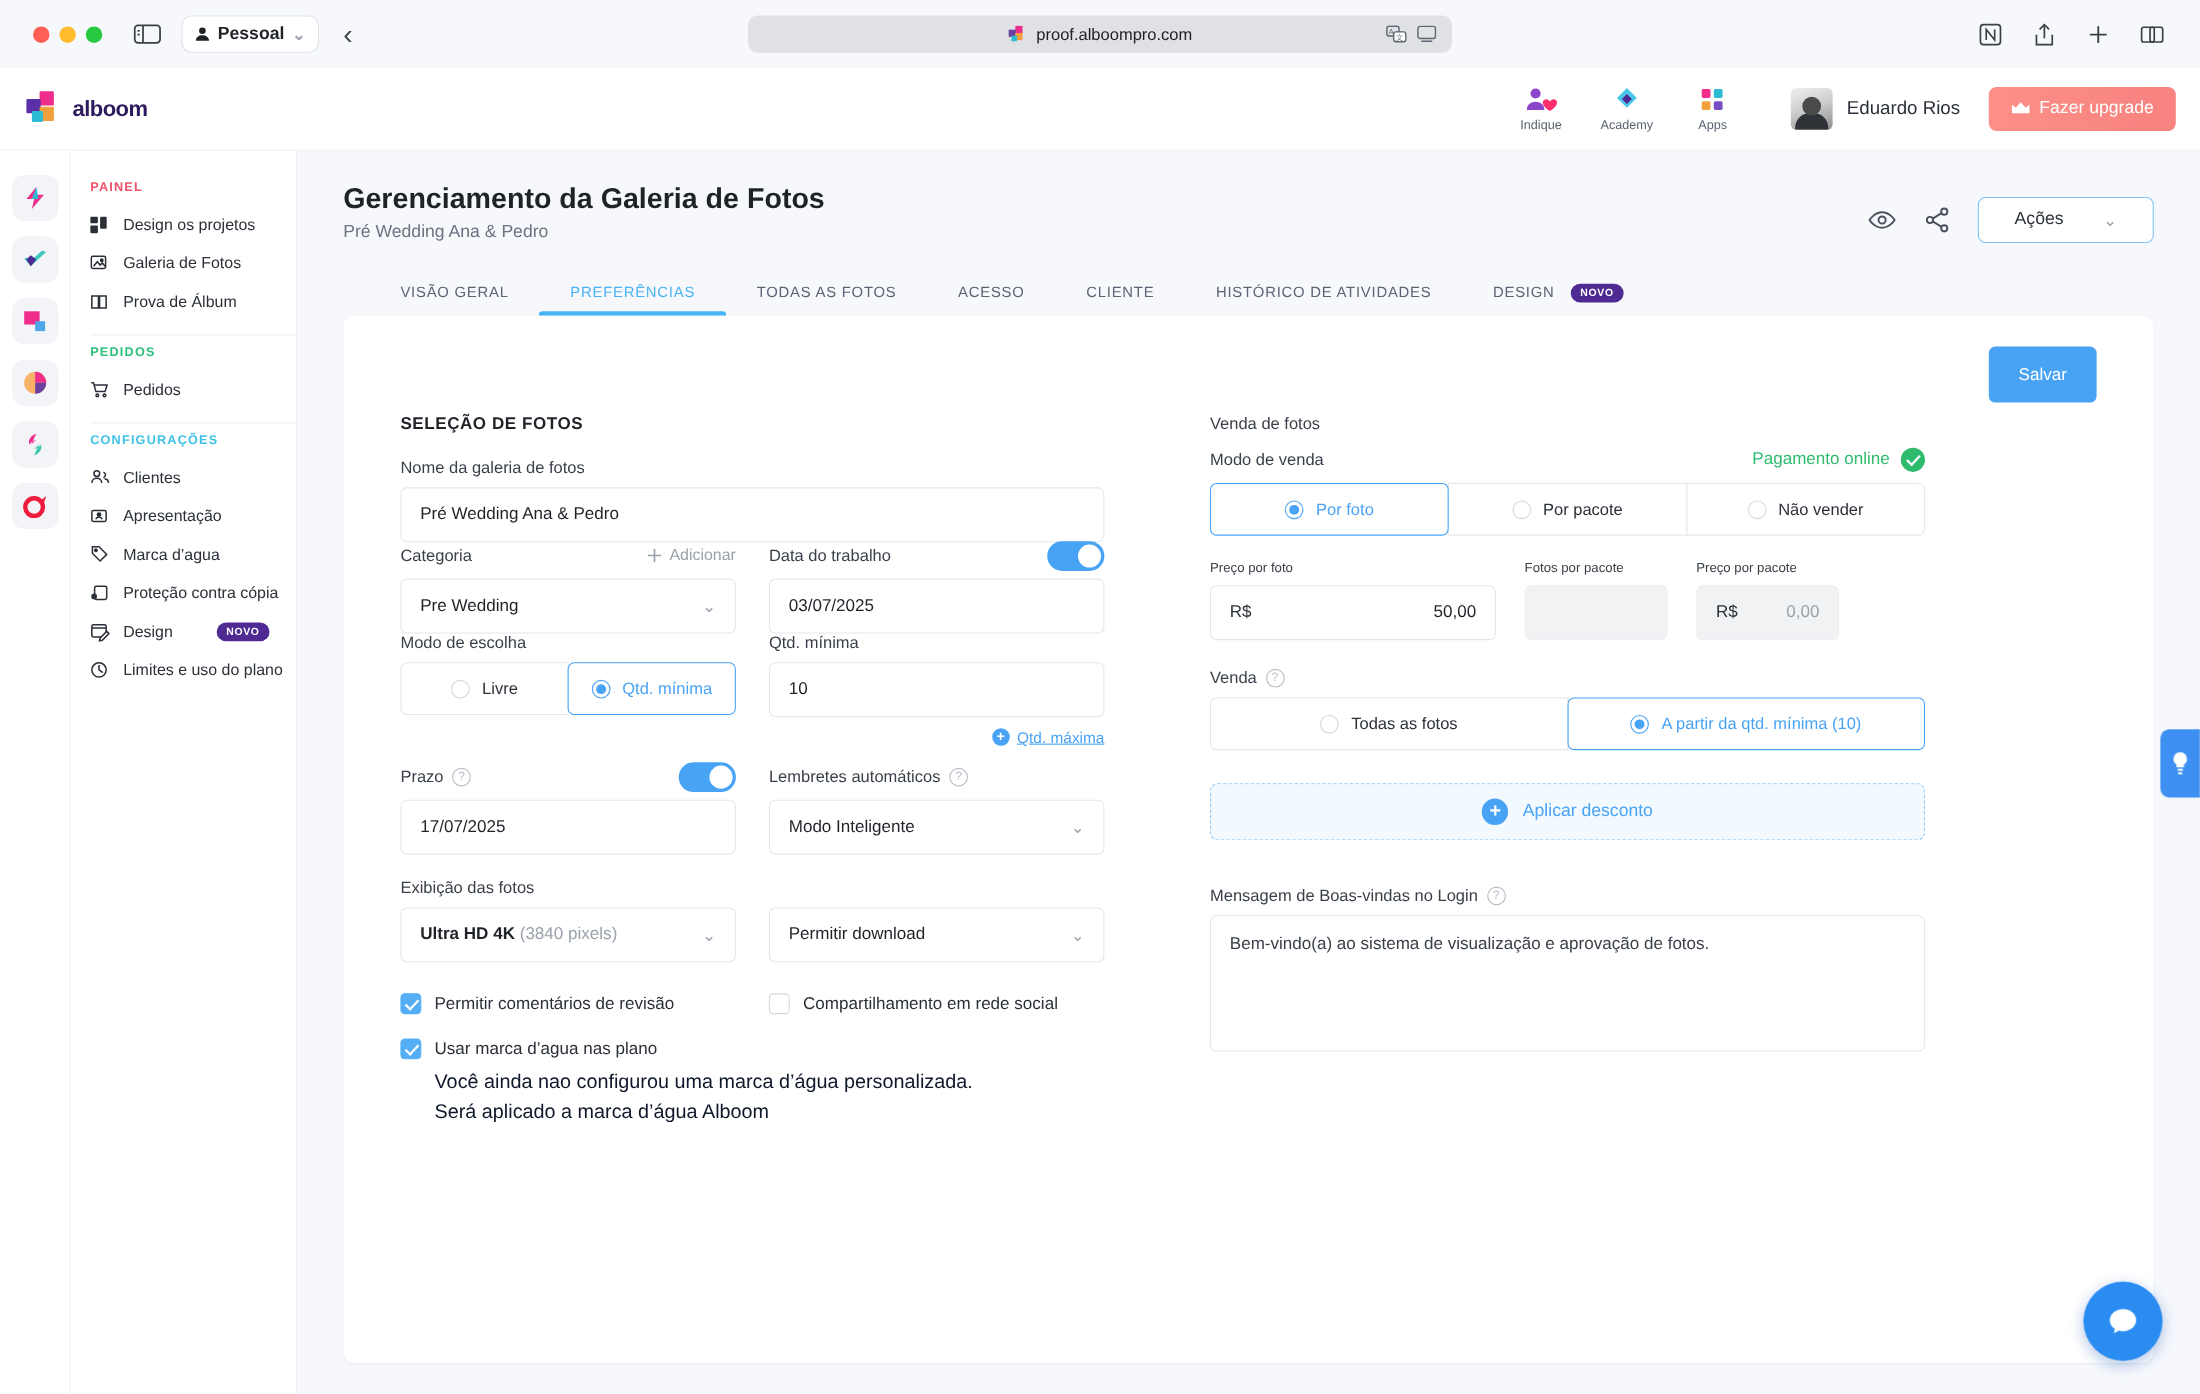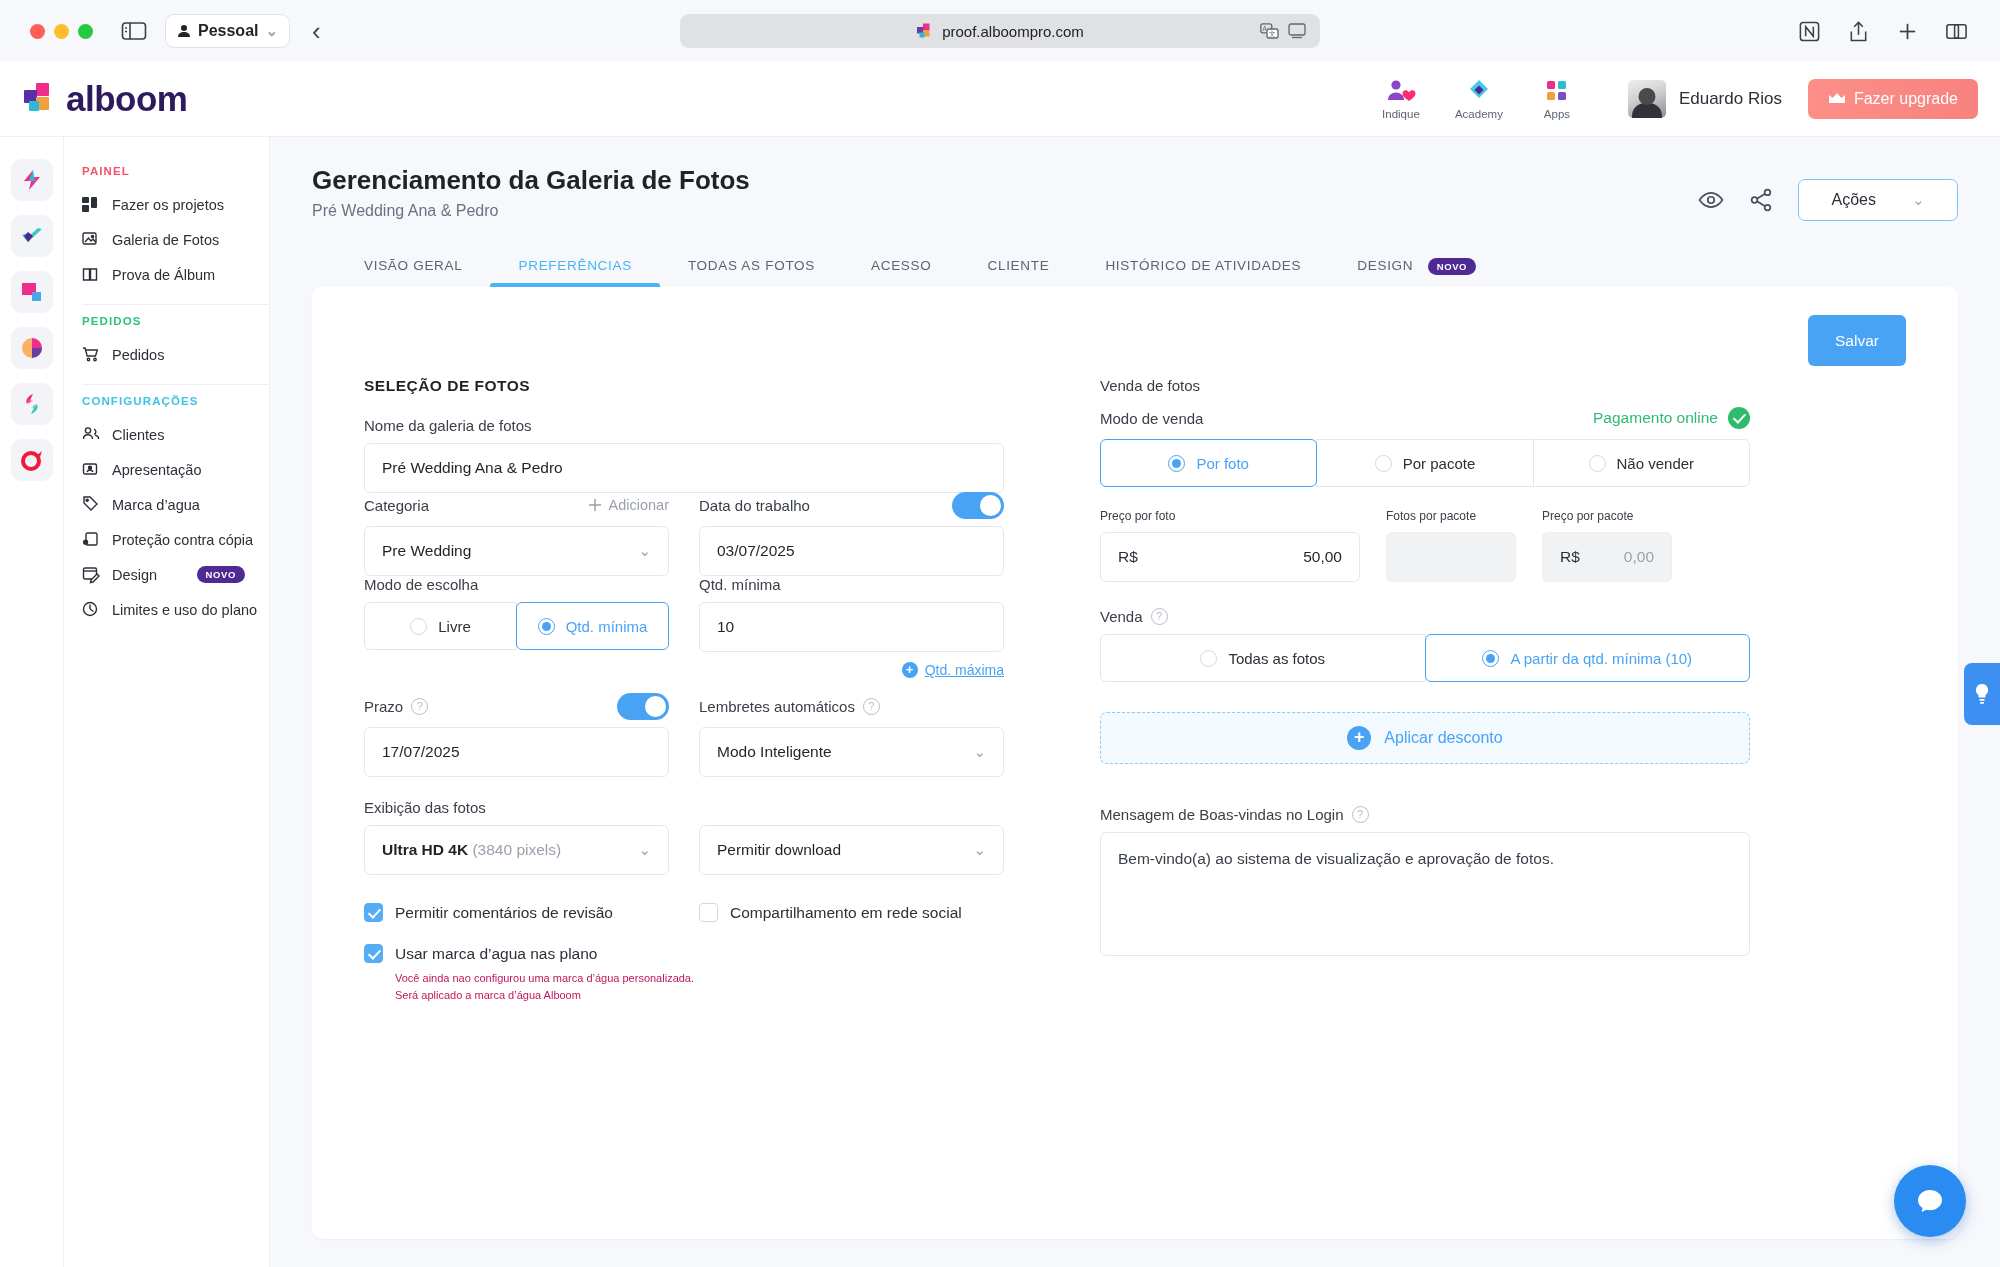--- a/index.html
+++ b/index.html
@@ -55,21 +55,21 @@
 
   
   .app-header {
     height: 75px;
     background: #ffffff;
     display: flex; align-items: center;
     border-bottom: 1px solid #edeff3;
     position: relative;
   }
   .logo-wrap { display: flex; align-items: center; gap: 10px; padding-left: 22px; width: 270px; }
-  .logo-text { font-size: 35px; font-weight: 700; color: #2e1a5e; letter-spacing: -0.5px; }
+  .logo-text { font-size: 20px; font-weight: 700; color: #2e1a5e; letter-spacing: -0.5px; }
 
   .header-right { margin-left: auto; display: flex; align-items: center; gap: 0; padding-right: 22px; }
   .header-tool {
     display: flex; flex-direction: column; align-items: center; justify-content: center;
     width: 78px; gap: 3px; cursor: pointer;
   }
   .header-tool .lbl { font-size: 11.5px; color: #5b6472; }
   .user-block { display: flex; align-items: center; gap: 13px; margin-left: 32px; margin-right: 26px; }
   .avatar {
     width: 38px; height: 38px; border-radius: 5px;
@@ -236,21 +236,21 @@
     color: #b8bec7; font-size: 11px; text-align: center; line-height: 15px; display:inline-block;
   }
 
   .checkrow { display: flex; align-items: center; gap: 12px; font-size: 15.5px; color: #2b3038; }
   .cbox { width: 19px; height: 19px; border-radius: 4px; border: 1.5px solid #d4d8de; background: #fff; }
   .cbox.on { background: #55aef5; border-color: #55aef5; position: relative; }
   .cbox.on::after {
     content:""; position:absolute; left:6px; top:2px; width:5px;height:10px;
     border: solid #fff; border-width: 0 2px 2px 0; transform: rotate(43deg);
   }
-  .hint { font-size: 11px; color: #be185d; line-height: 1.5; margin-left: 31px; margin-top: 7px; }
+  .hint { font-size: 18px; color: #0f172a; line-height: 1.5; margin-left: 31px; margin-top: 7px; }
 
   .price-grid { display: flex; gap: 26px; margin-top: 22px; }
   .pg1 { width: 260px; } .pg2 { width: 130px; } .pg3 { width: 130px; }
   .input.money { justify-content: space-between; }
   .money-sym { color: #2b3038; }
   .money-val { color: #1f2328; }
   .money-val.muted { color: #9aa1ab; }
 
   .payonline { display: flex; align-items: center; gap: 10px; color: #2fbb6e; font-size: 15.5px; }
   .check-circle {
@@ -453,21 +453,21 @@
   </div>
 
   <div class="nav">
     <div class="nav-group-title g-painel">PAINEL</div>
     <div class="nav-item">
       <svg width="19" height="19" viewBox="0 0 19 19" fill="#2b3038">
         <rect x="0" y="2" width="7" height="6" rx="1"></rect>
           <rect x="0" y="10" width="7" height="7" rx="1"></rect>
         <rect x="9" y="2" width="6" height="11" rx="1"></rect>
       </svg>
-      <span>Fazer os projetos</span>
+      <span>Design os projetos</span>
     </div>
     <div class="nav-item">
       <svg width="19" height="19" viewBox="0 0 19 19" fill="none" stroke="#2b3038" stroke-width="1.4">
         <rect x="1" y="3" width="13" height="11" rx="1.5"></rect>
           <path d="M3 12l3.5-4 2.5 3 2-2 2.5 3"></path>
           <circle cx="10.5" cy="6.5" r="1.1" fill="#2b3038"></circle>
       </svg>
       <span>Galeria de Fotos</span>
     </div>
     <div class="nav-item">

